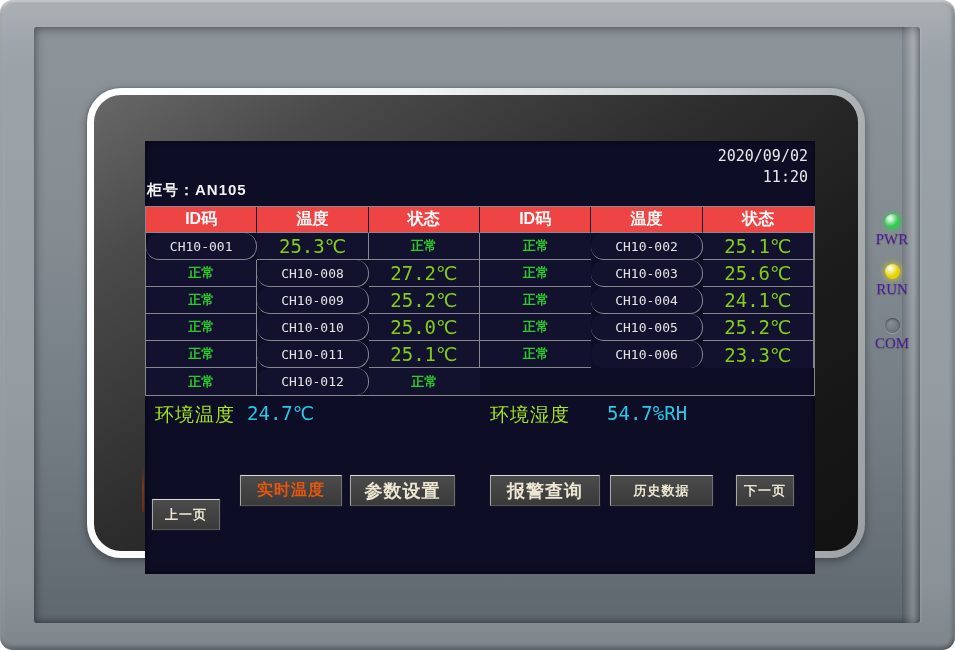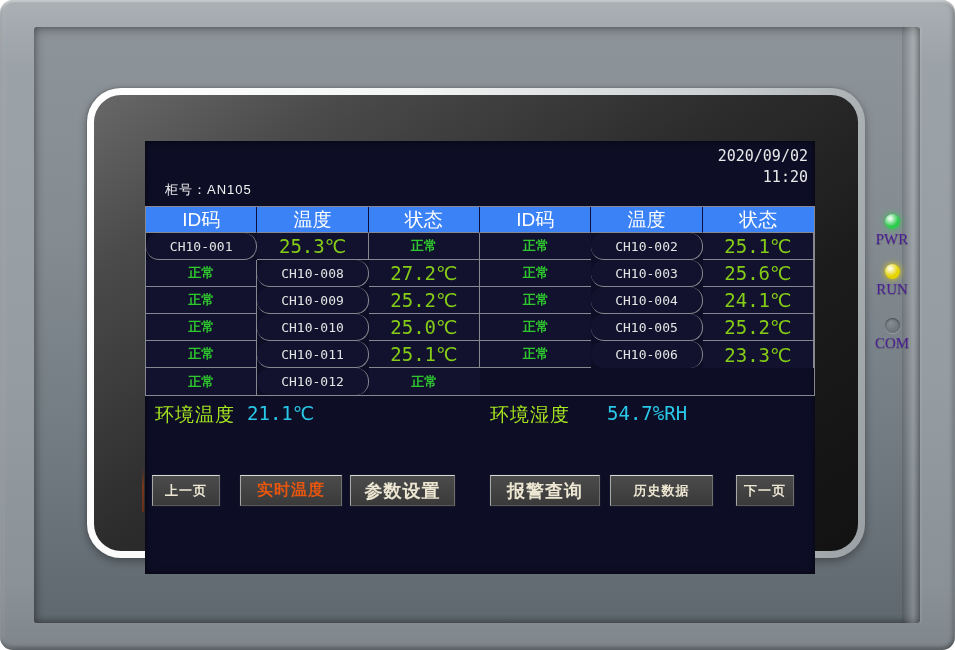--- a/index.html
+++ b/index.html
@@ -28,26 +28,26 @@
     box-shadow:0 3px 8px rgba(0,0,0,.35),-1px -1px 2px rgba(0,0,0,.12);}
   .front-face{position:absolute;left:7px;top:7px;right:7px;bottom:7px;border-radius:27px;
     background:linear-gradient(145deg,#686868 0%,#4a4a4a 18%,#2d2d2d 45%,#1b1b1b 70%,#121212 100%);}
 
   
   .screen{position:absolute;left:145px;top:141px;width:670px;height:433px;background:#0d0d26;
     color:#ffffff;overflow:hidden;box-shadow:inset 0 0 6px rgba(0,0,0,.7);}
 
   .datetime{position:absolute;right:7px;top:5px;text-align:right;
     font-family:"DejaVu Sans Mono","DejaVu Sans",monospace;font-size:15px;line-height:21px;color:#e9e9e9;}
-  .cabinet{position:absolute;left:20px;top:40px;font-size:13px;font-weight:normal;color:#f2f2f2;letter-spacing:1px;}
+  .cabinet{position:absolute;left:2px;top:40px;font-size:15px;font-weight:bold;color:#f2f2f2;letter-spacing:1px;}
 
   
   .table{position:absolute;left:0;top:65px;width:670px;display:grid;grid-template-columns:repeat(6,1fr);
     border:1px solid #87878f;box-sizing:border-box;}
-  .th{height:26px;background:#3b82f6;color:#ffffff;font-weight:normal;font-size:19px;
+  .th{height:26px;background:#ef4444;color:#ffffff;font-weight:bold;font-size:16px;
     display:flex;align-items:center;justify-content:center;
     border-right:1px solid #0d0d3e;border-bottom:1px solid #87878f;box-sizing:border-box;}
   .th.last-col{border-right:none;}
   .td{height:27px;background:#12122e;display:flex;align-items:center;justify-content:center;
     border-right:1px solid #87878f;border-bottom:1px solid #87878f;box-sizing:border-box;}
   .td.last-col{border-right:none;}
   .td.last-row{border-bottom:none;}
   .td-id{font-family:"DejaVu Sans Mono","DejaVu Sans",monospace;font-size:13px;color:#e4e4e4;border-radius:13px;}
   .td-temp{font-family:"DejaVu Sans Mono","DejaVu Sans",monospace;font-size:19px;color:#84cc16;}
   .td-status{font-size:13px;font-weight:bold;color:#2ec82e;}
@@ -134,26 +134,26 @@
         <div class="td td-temp">25.1℃</div>
         <div class="td td-status last-col">正常</div>
         <div class="td td-id last-row">CH10-006</div>
         <div class="td td-temp last-row">23.3℃</div>
         <div class="td td-status last-row">正常</div>
         <div class="td td-id last-row">CH10-012</div>
         <div class="td td-status last-col last-row">正常</div>
       </div>
 
     <span class="env-label" style="left:10px;">环境温度</span>
-    <span class="env-value" style="left:102px;">21.1℃</span>
+    <span class="env-value" style="left:102px;">24.7℃</span>
     <span class="env-label" style="left:345px;">环境湿度</span>
     <span class="env-value" style="left:462px;">54.7%RH</span>
 
     <div id="nav-bar">
-        <div class="nav-btn" style="left: 7px; width: 68px; font-size: 13px;">上一页</div>
+        <div class="nav-btn" style="left: 7px; width: 68px; font-size: 13px; margin-top: 24px;">上一页</div>
         <div class="nav-btn active" style="left: 95px; width: 102px; font-size: 16px;">实时温度</div>
         <div class="nav-btn" style="left: 205px; width: 105px; font-size: 18px;">参数设置</div>
         <div class="nav-btn" style="left: 345px; width: 110px; font-size: 18px;">报警查询</div>
         <div class="nav-btn" style="left: 465px; width: 103px; font-size: 13px;">历史数据</div>
         <div class="nav-btn" style="left: 591px; width: 58px; font-size: 13px;">下一页</div>
       </div>
   </div>
 
   <div class="edge-artifact"></div>
 

